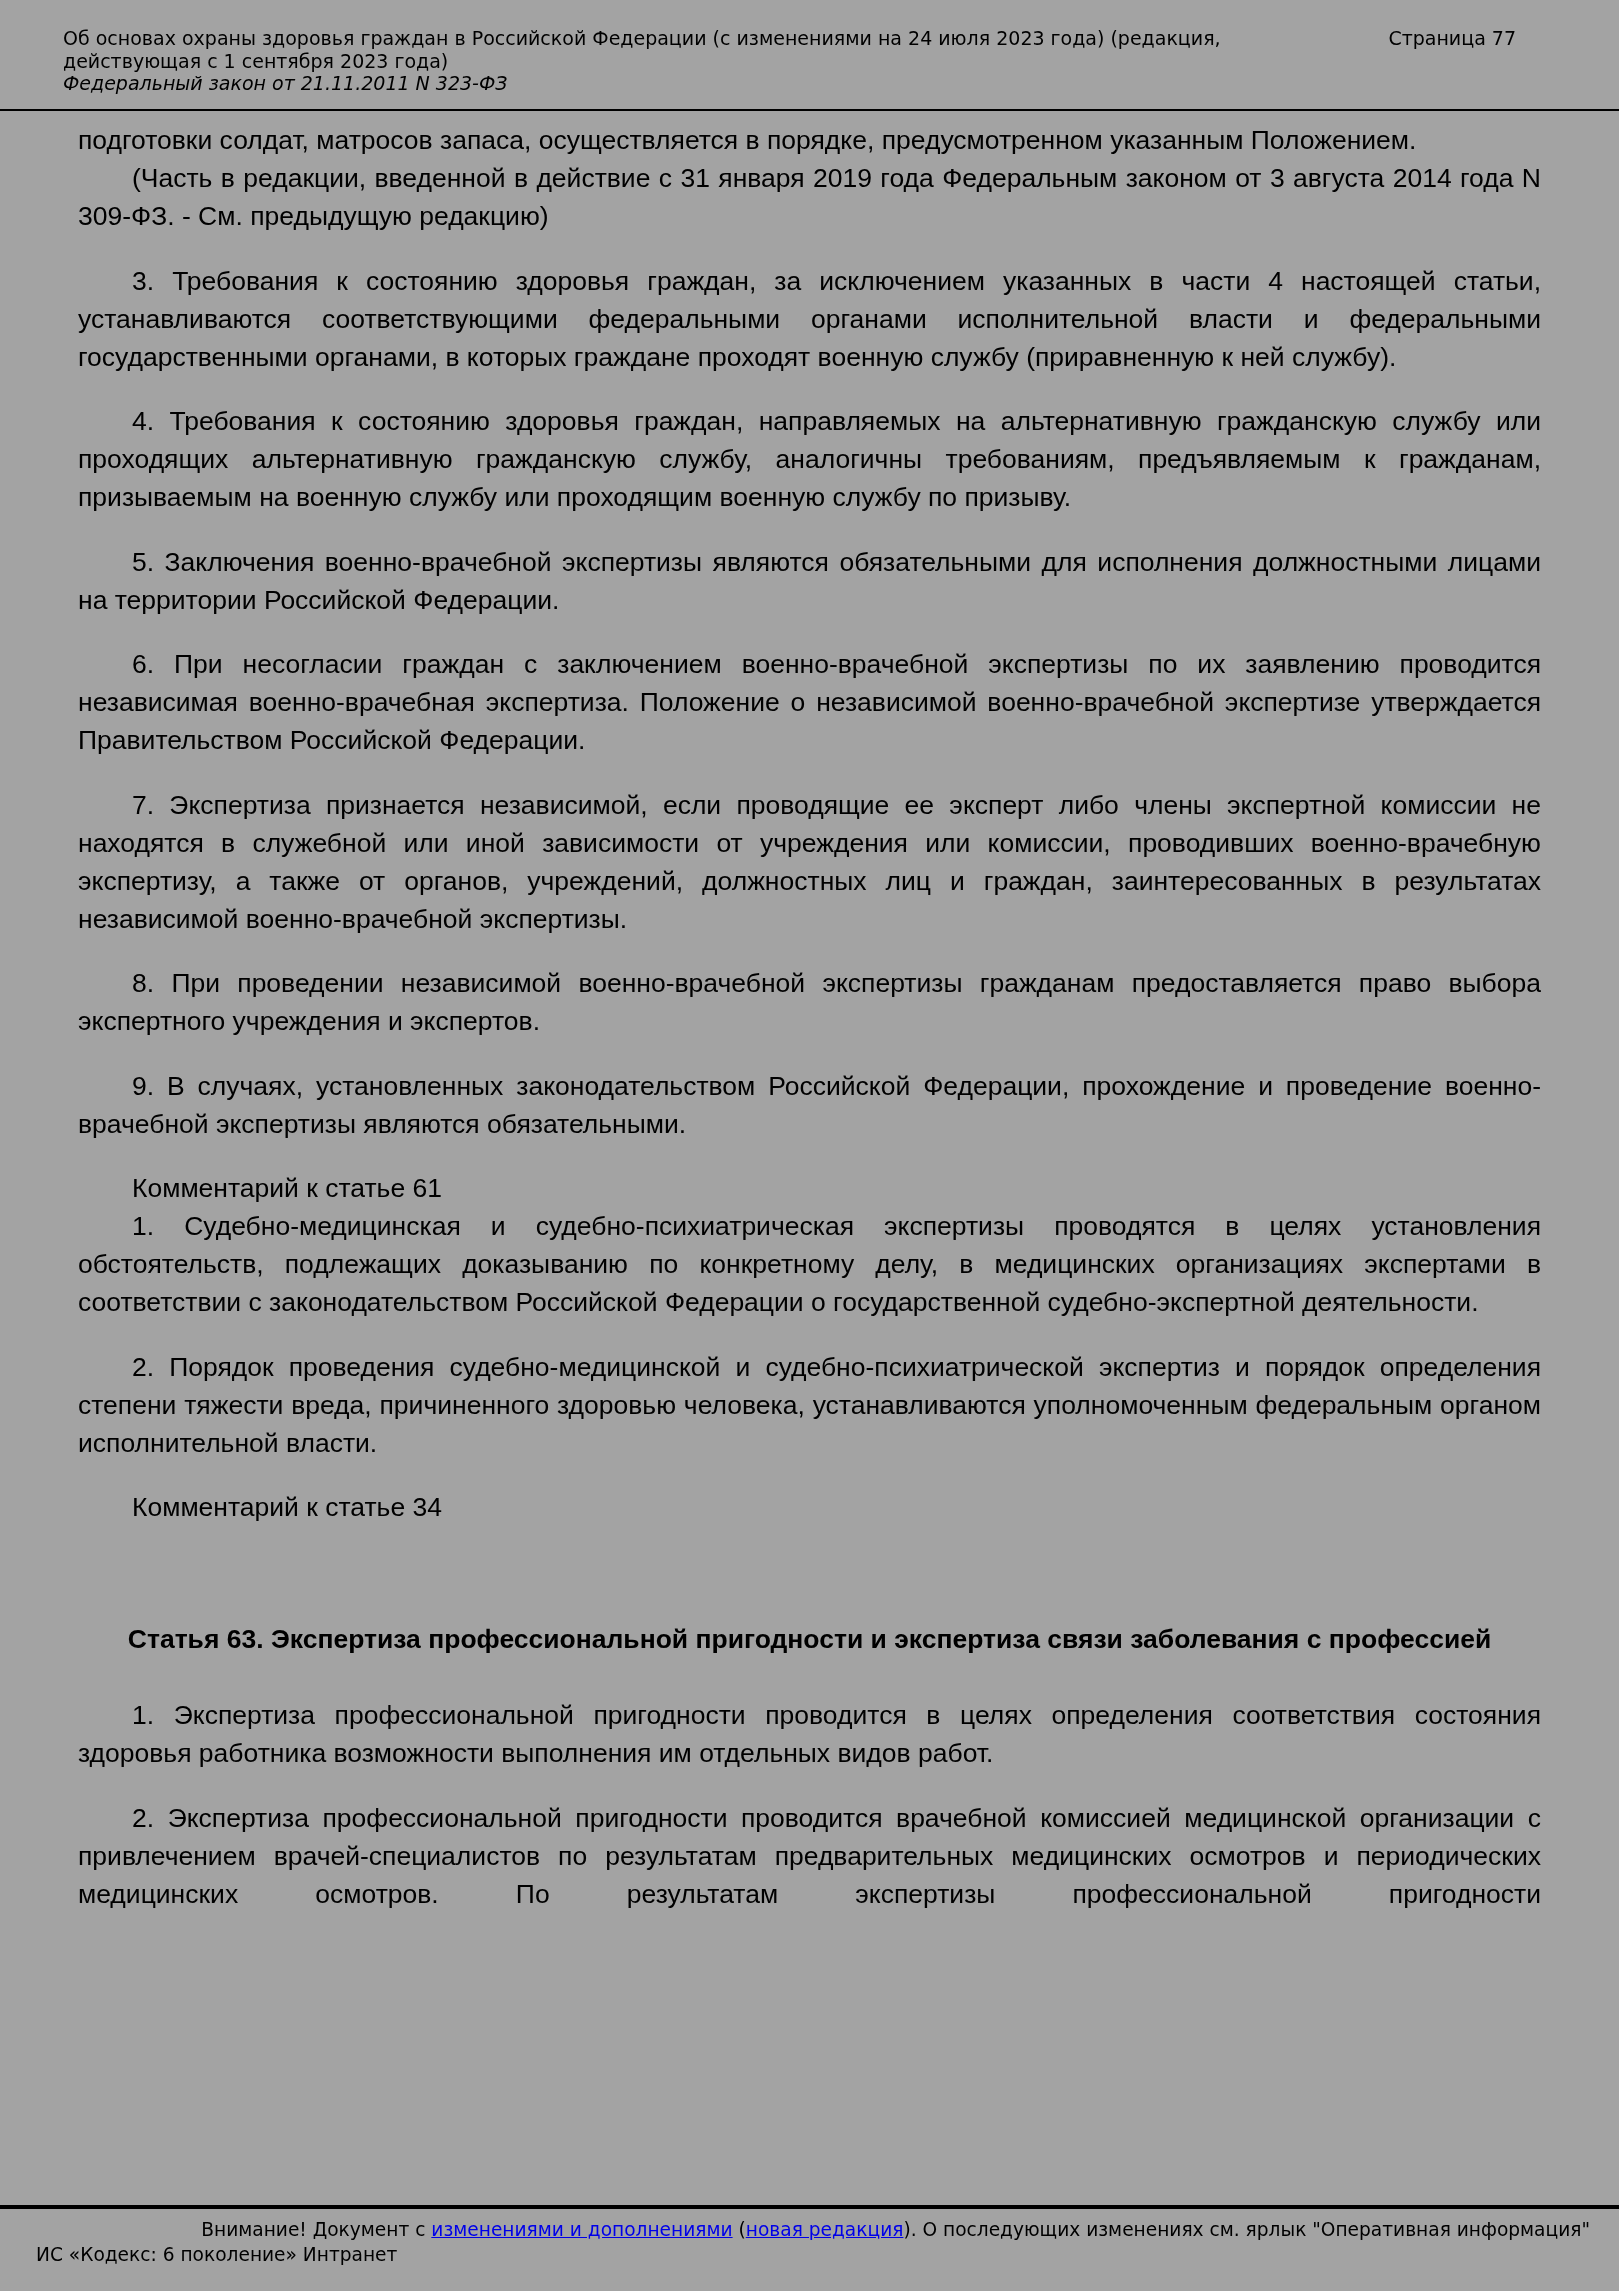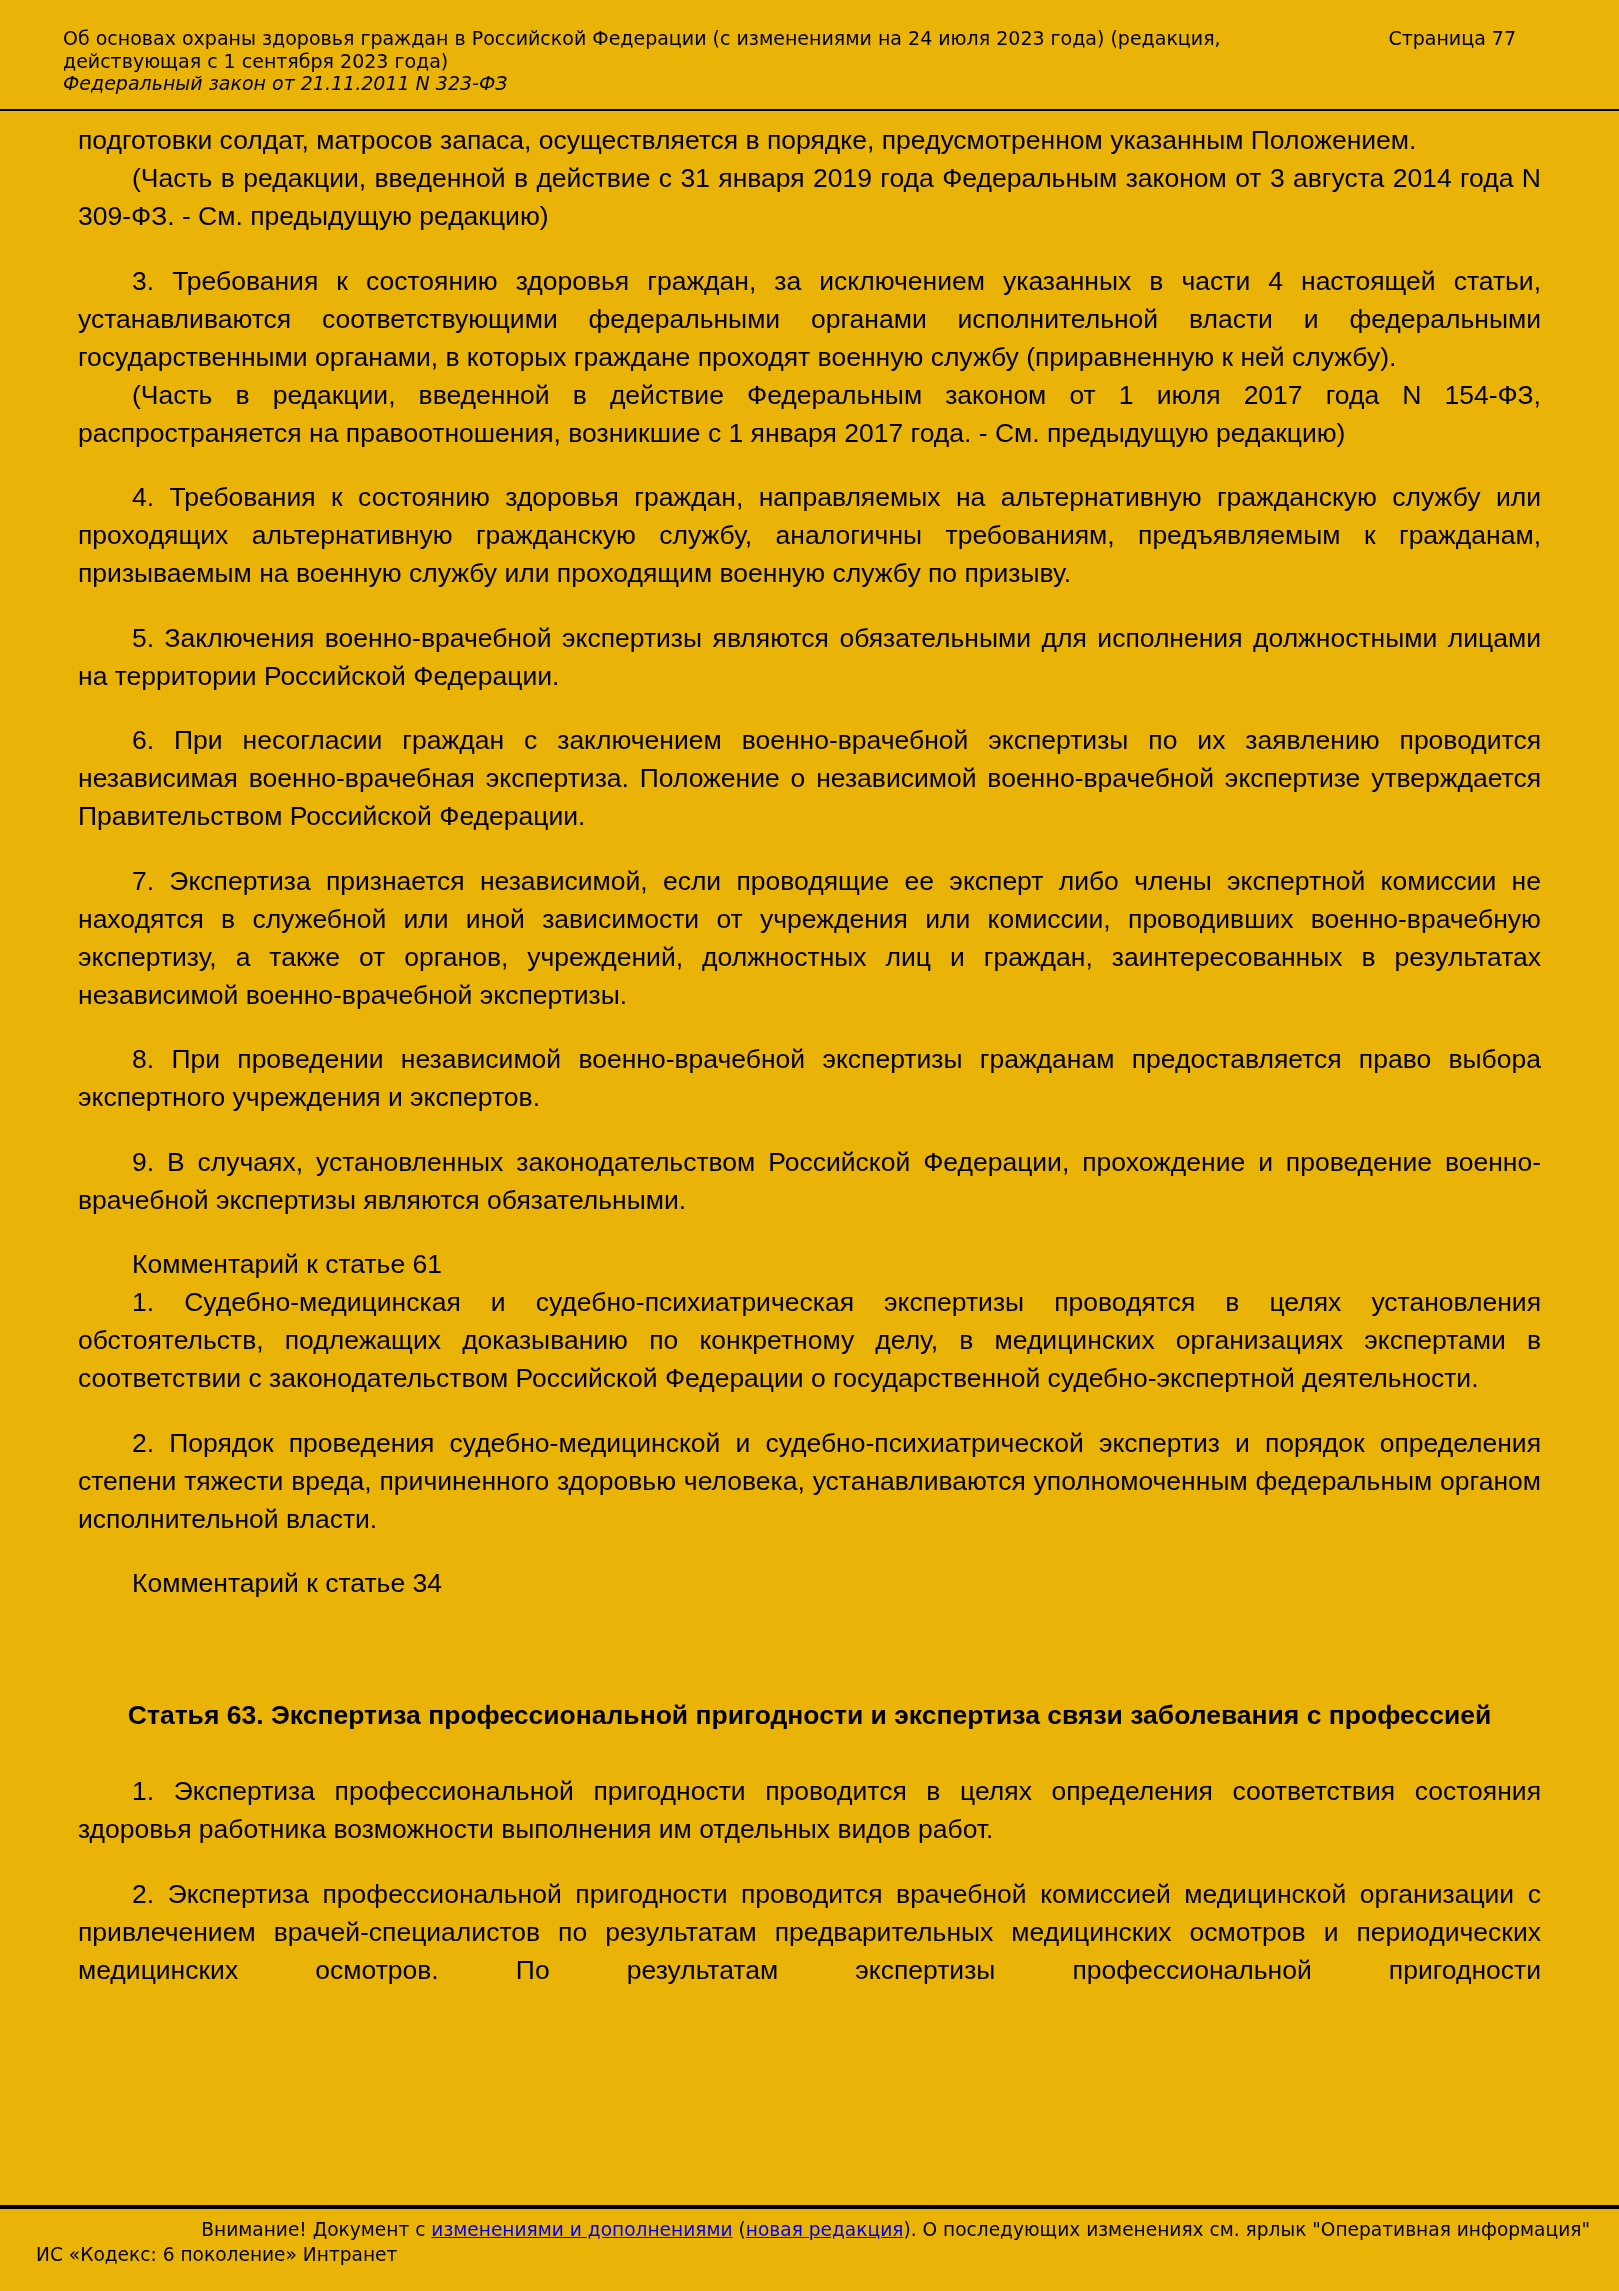--- a/index.html
+++ b/index.html
@@ -1,20 +1,20 @@
 <!DOCTYPE html>
 <html><head>
 <meta charset="utf-8">
 <style>
   html, body { margin: 0; padding: 0; background: #ffffff; }
   .page {
     position: relative;
     width: 1619px;
     height: 2292px;
-    background: #eab308;
+    background: #a3a3a3;
     color: #000000;
     overflow: hidden;
   }
 
   
   .header {
     display: flex;
     align-items: flex-start;
     padding: 27.4px 103px 0 63px;
     font-family: "DejaVu Sans", sans-serif;
@@ -86,21 +86,20 @@
     </div>
     <div class="page-number">Страница 77</div>
   </div>
 
   <div class="header-rule"></div>
 
   <div class="doc-body">
     <p class="para continuation">подготовки солдат, матросов запаса, осуществляется в порядке, предусмотренном указанным Положением.</p>
     <p class="para">(Часть в редакции, введенной в действие с 31 января 2019 года Федеральным законом от 3 августа 2014 года N 309-ФЗ. - См. предыдущую редакцию)</p>
     <p class="para gap">3. Требования к состоянию здоровья граждан, за исключением указанных в части 4 настоящей статьи, устанавливаются соответствующими федеральными органами исполнительной власти и федеральными государственными органами, в которых граждане проходят военную службу (приравненную к ней службу).</p>
-    <p class="para">(Часть в редакции, введенной в действие Федеральным законом от 1 июля 2017 года N 154-ФЗ, распространяется на правоотношения, возникшие с 1 января 2017 года. - См. предыдущую редакцию)</p>
     <p class="para gap">4. Требования к состоянию здоровья граждан, направляемых на альтернативную гражданскую службу или проходящих альтернативную гражданскую службу, аналогичны требованиям, предъявляемым к гражданам, призываемым на военную службу или проходящим военную службу по призыву.</p>
     <p class="para gap">5. Заключения военно-врачебной экспертизы являются обязательными для исполнения должностными лицами на территории Российской Федерации.</p>
     <p class="para gap">6. При несогласии граждан с заключением военно-врачебной экспертизы по их заявлению проводится независимая военно-врачебная экспертиза. Положение о независимой военно-врачебной экспертизе утверждается Правительством Российской Федерации.</p>
     <p class="para gap">7. Экспертиза признается независимой, если проводящие ее эксперт либо члены экспертной комиссии не находятся в служебной или иной зависимости от учреждения или комиссии, проводивших военно-врачебную экспертизу, а также от органов, учреждений, должностных лиц и граждан, заинтересованных в результатах независимой военно-врачебной экспертизы.</p>
     <p class="para gap">8. При проведении независимой военно-врачебной экспертизы гражданам предоставляется право выбора экспертного учреждения и экспертов.</p>
     <p class="para gap">9. В случаях, установленных законодательством Российской Федерации, прохождение и проведение военно-врачебной экспертизы являются обязательными.</p>
     <p class="comment-line">Комментарий к статье 61</p>
 
     <p class="para">1. Судебно-медицинская и судебно-психиатрическая экспертизы проводятся в целях установления обстоятельств, подлежащих доказыванию по конкретному делу, в медицинских организациях экспертами в соответствии с законодательством Российской Федерации о государственной судебно-экспертной деятельности.</p>
     <p class="para gap">2. Порядок проведения судебно-медицинской и судебно-психиатрической экспертиз и порядок определения степени тяжести вреда, причиненного здоровью человека, устанавливаются уполномоченным федеральным органом исполнительной власти.</p>

